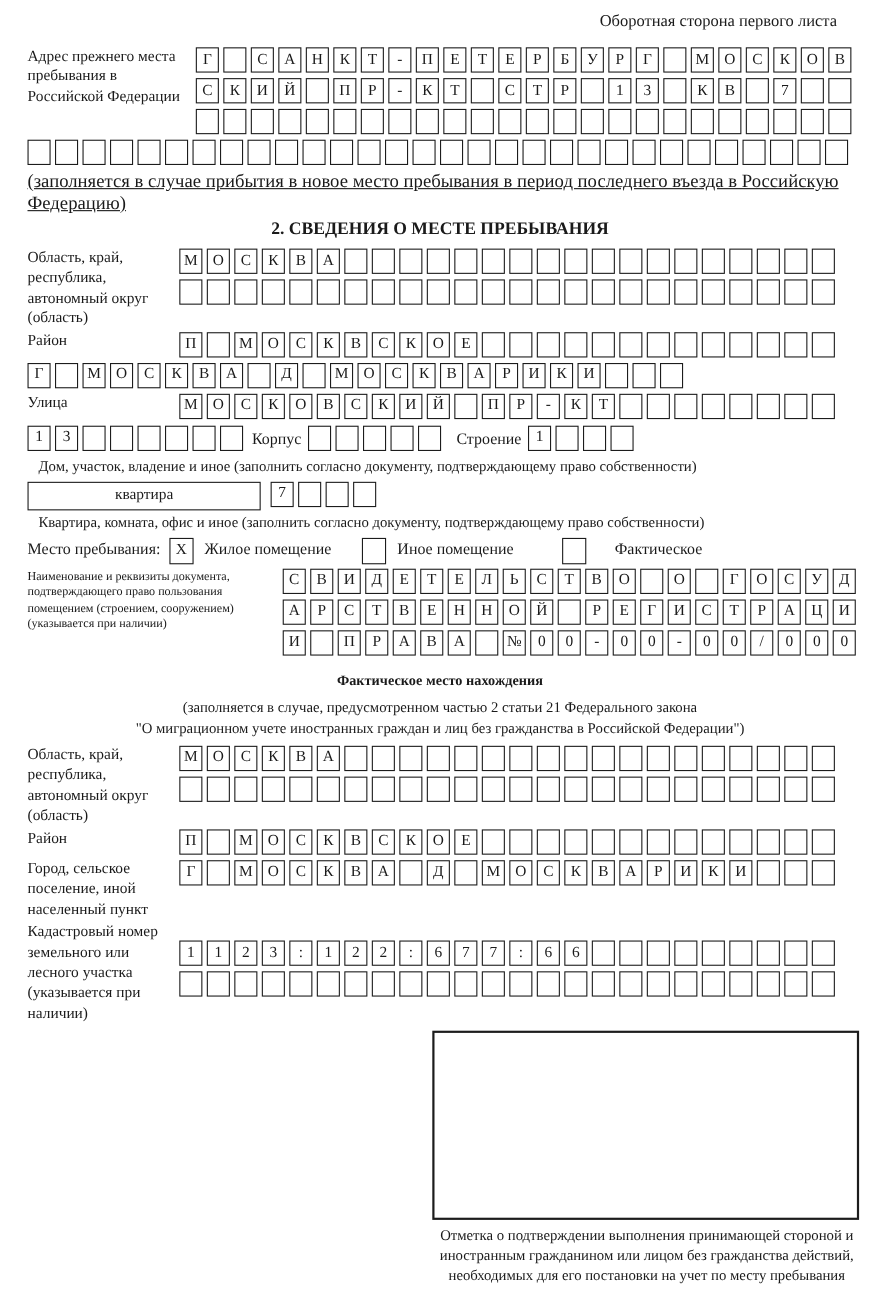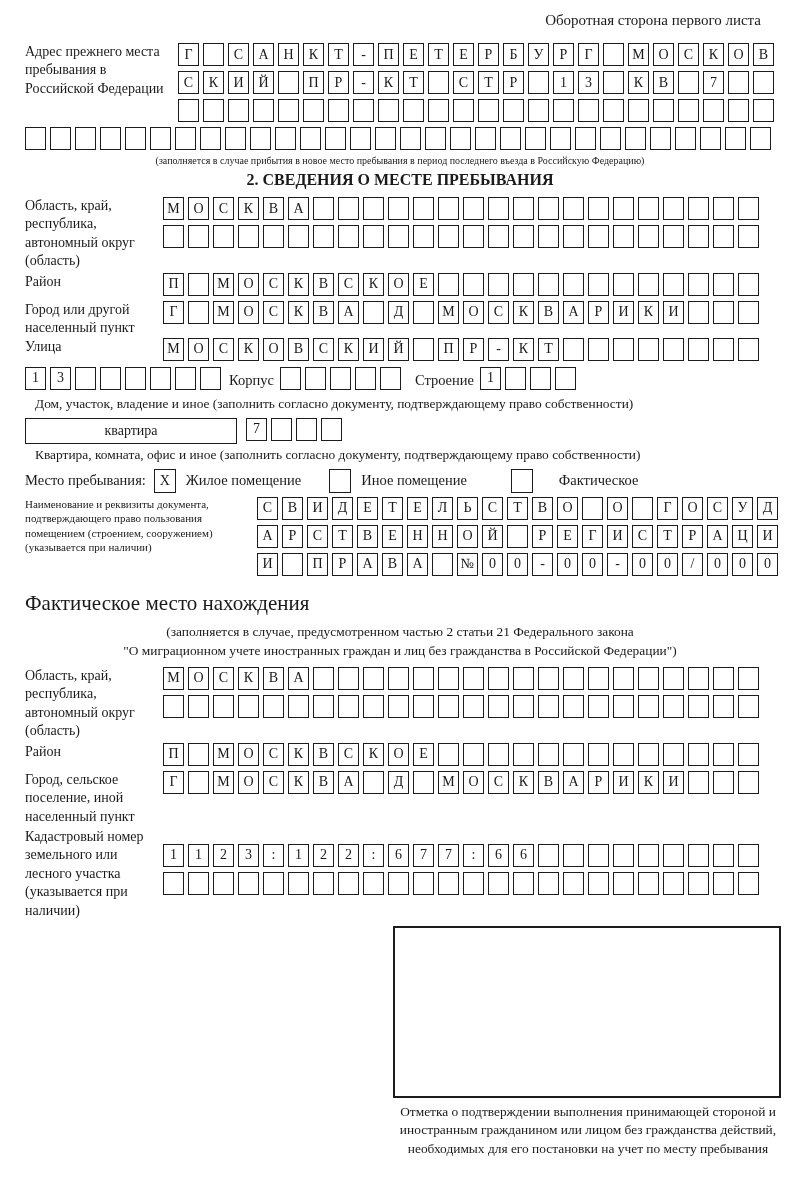--- a/index.html
+++ b/index.html
@@ -22,25 +22,25 @@
 
   .rows { flex:1; }
   .cellrow { display:flex; margin-bottom:5px; }
   .cell {
     width:21px; height:23px; flex:none;
     border:1.6px solid #1c1c1c; margin-right:4px;
     display:flex; align-items:center; justify-content:center;
     font-size:14px; line-height:1;
   }
 
-  .caption { font-size:10px; text-align:center; margin:0 0 5px 0; }
+  .caption { font-size:17px; margin:0 0 5px 0;text-decoration:underline; }
   .caption-left { font-size:13.4px; margin:0 0 6px 10px; }
 
   h2.sec { font-size:16px; font-weight:bold; text-align:center; margin:3px 0 8px 0; }
-  h3.sec { font-size:21px; font-weight:normal; margin:10px 0 6px 0; }
+  h3.sec { font-size:13px; font-weight:bold; text-align:center; margin:10px 0 6px 0; }
 
   .houserow { display:flex; align-items:flex-start; margin:1px 0 3px 0; }
   .boxlabel {
     border:1.6px solid #1c1c1c; height:26px; flex:none;
     display:flex; align-items:center; justify-content:center;
     font-size:14px; margin-right:9px;
   }
   .boxlabel.dom { width:175px; }
   .boxlabel.kv  { width:212px; }
   .inline-lbl { font-size:14.5px; line-height:26px; flex:none; }
@@ -271,21 +271,20 @@
           <div class="cell"></div>
           <div class="cell"></div>
           <div class="cell"></div>
           <div class="cell"></div>
           <div class="cell"></div>
         </div>
     </div>
   </div>
 
   <div class="field">
-    <div class="lbl w138">Город или другой населенный пункт</div>
     <div class="rows">
       <div class="cellrow">
           <div class="cell">Г</div>
           <div class="cell"></div>
           <div class="cell">М</div>
           <div class="cell">О</div>
           <div class="cell">С</div>
           <div class="cell">К</div>
           <div class="cell">В</div>
           <div class="cell">А</div>

